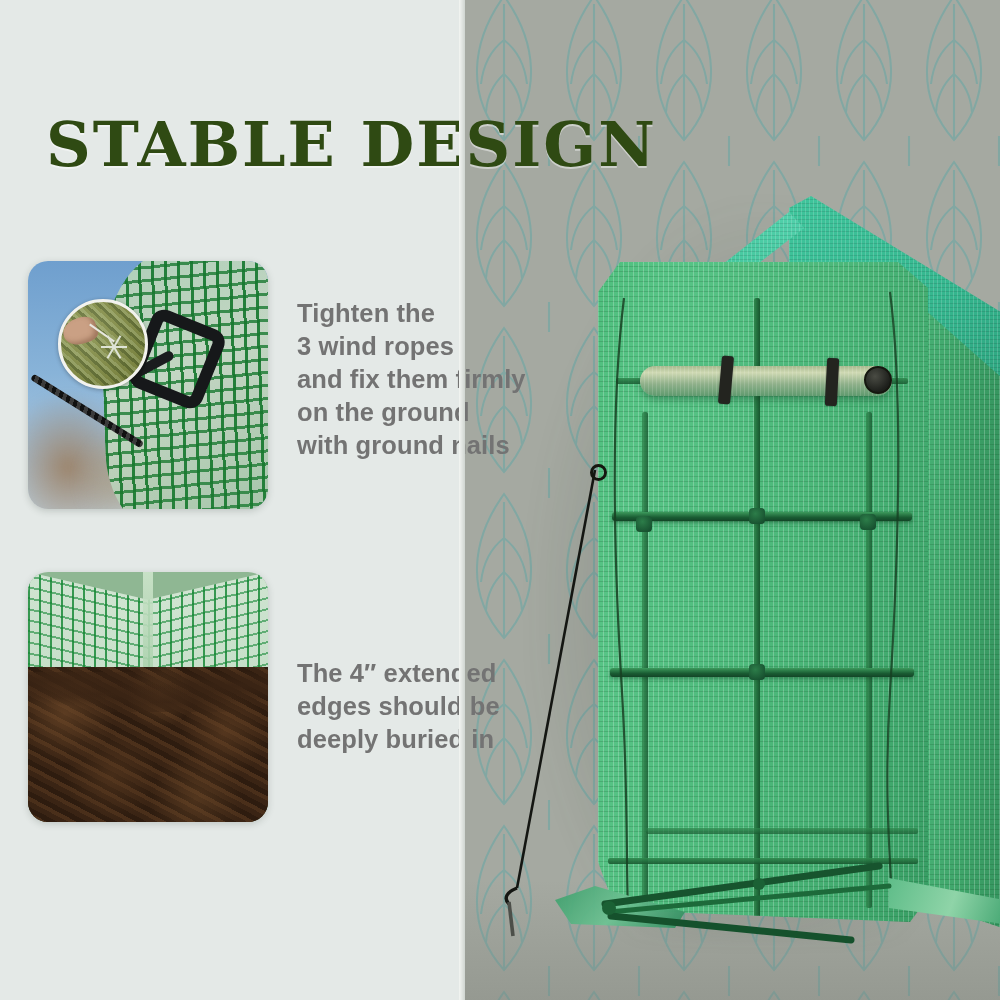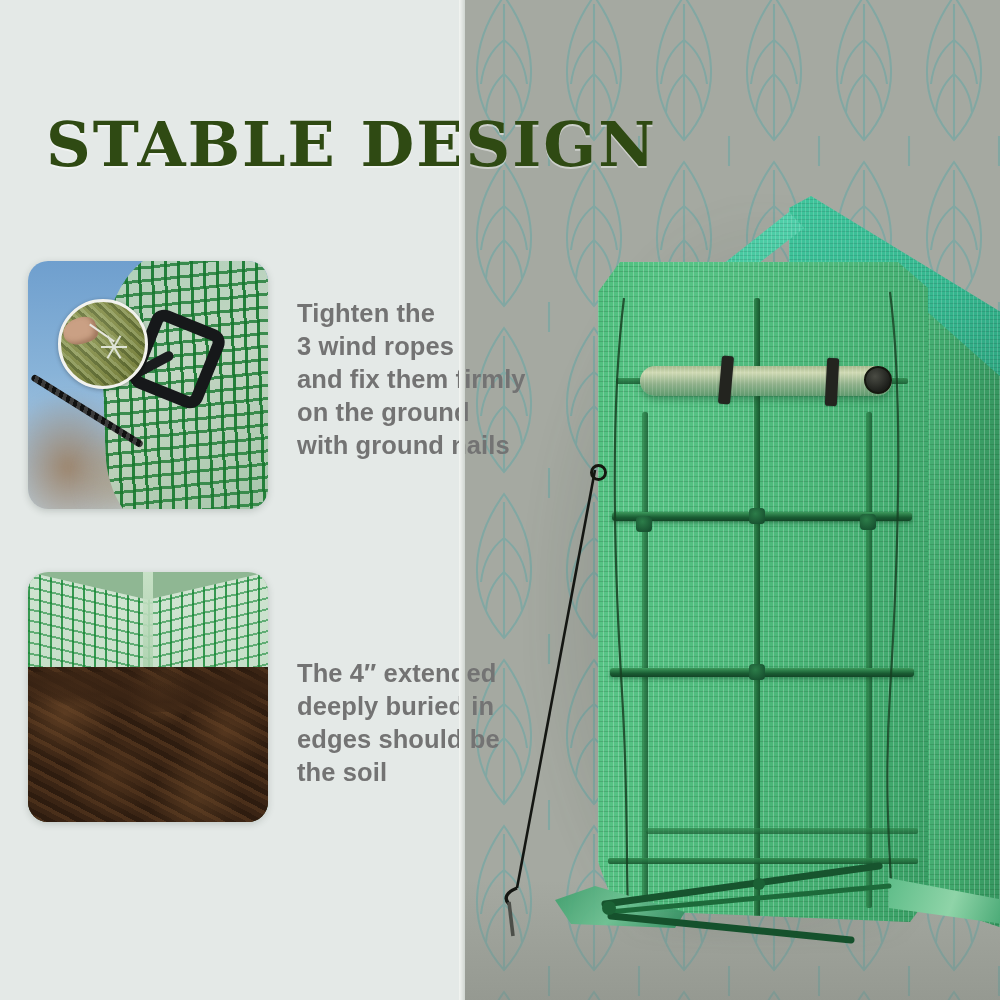--- a/index.html
+++ b/index.html
@@ -398,18 +398,17 @@
       <div class="ph-layer" style="background:#8fb793;"></div>
       <div class="mesh-wall mw-left"></div>
       <div class="mesh-wall mw-right"></div>
       <div class="mesh-seam"></div>
       <div class="soil"></div>
       <div class="soil-edge"></div>
     </div>
 
     <div class="caption" id="caption-2">
       <div>The 4″ extended</div>
+      <div>edges should be</div>
       <div>deeply buried in</div>
-      <div>edges should be</div>
-      <div>the soil</div>
     </div>
   </div>
 </div>
 
 </body></html>

